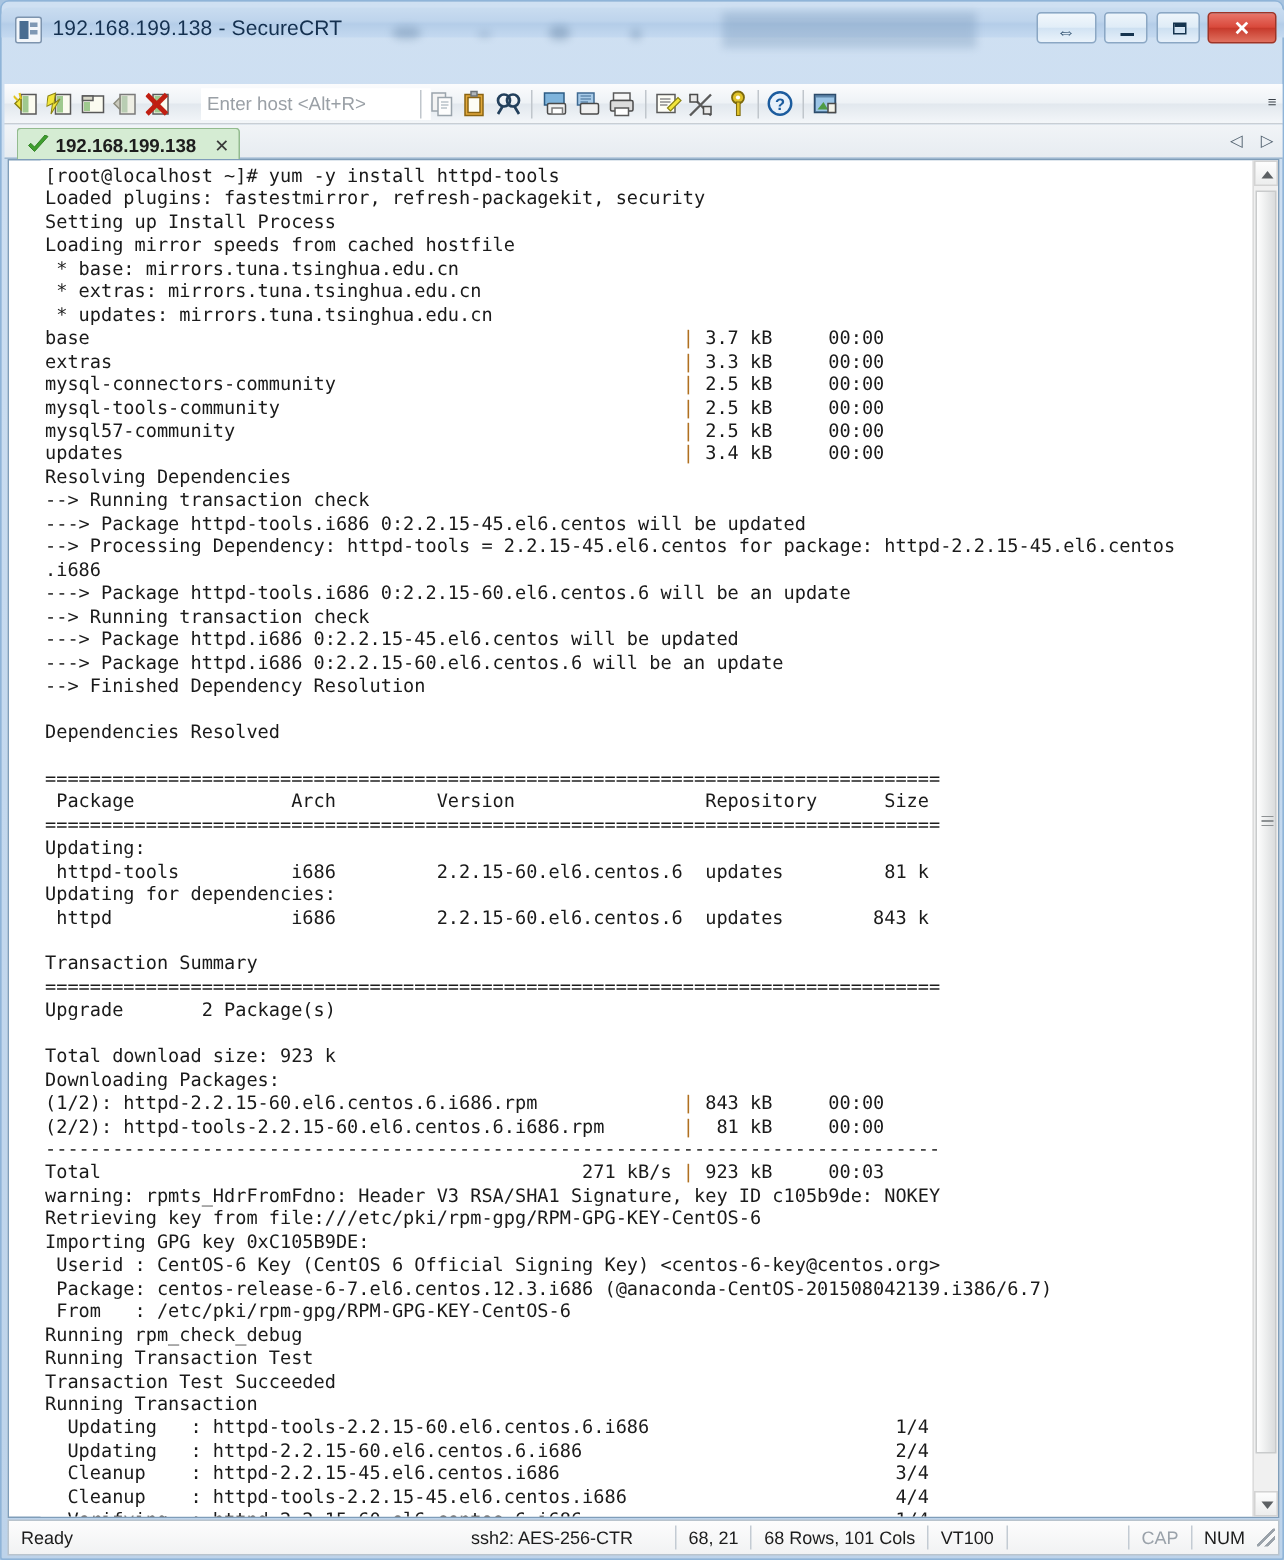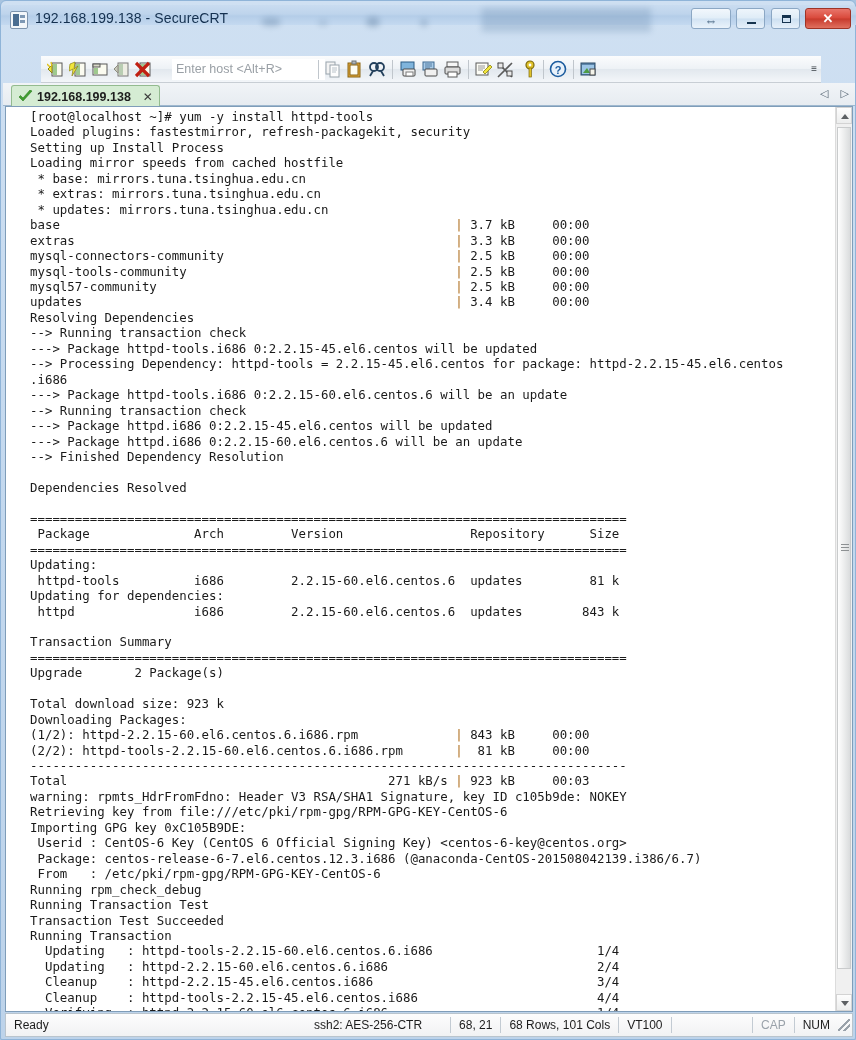--- a/index.html
+++ b/index.html
@@ -84,23 +84,23 @@
     background:linear-gradient(to bottom,#eef2f5 0%,#e4e9ee 100%);
     border-bottom:1px solid #d3d9df;box-sizing:border-box;
   }
   .menu-item{
     float:left;padding:4px 9px 0 9px;font-size:13px;color:#111;height:21px;
     cursor:default;
   }
 
   
   .toolbar{
-    position:absolute;left:2px;top:55px;width:780px;height:27px;
+    position:absolute;left:2px;top:55px;width:852px;height:27px;
     background:linear-gradient(to bottom,#fbfcfd 0%,#eef2f6 48%,#e2e8ee 52%,#f3f6f9 100%);
-    border-bottom:1px solid #c8ced4;box-sizing:border-box;margin-left:38px;
+    border-bottom:1px solid #c8ced4;box-sizing:border-box;
   }
   .tb-ic{
     position:absolute;top:4px;width:19px;height:19px;
   }
   .tb-sep{position:absolute;top:4px;width:1px;height:19px;background:#c0c6cc;}
   .hostbox{
     position:absolute;left:131px;top:3px;width:153px;height:21px;
     background:#fff;border:1px solid #fff;box-sizing:border-box;
   }
   .hostbox span{

